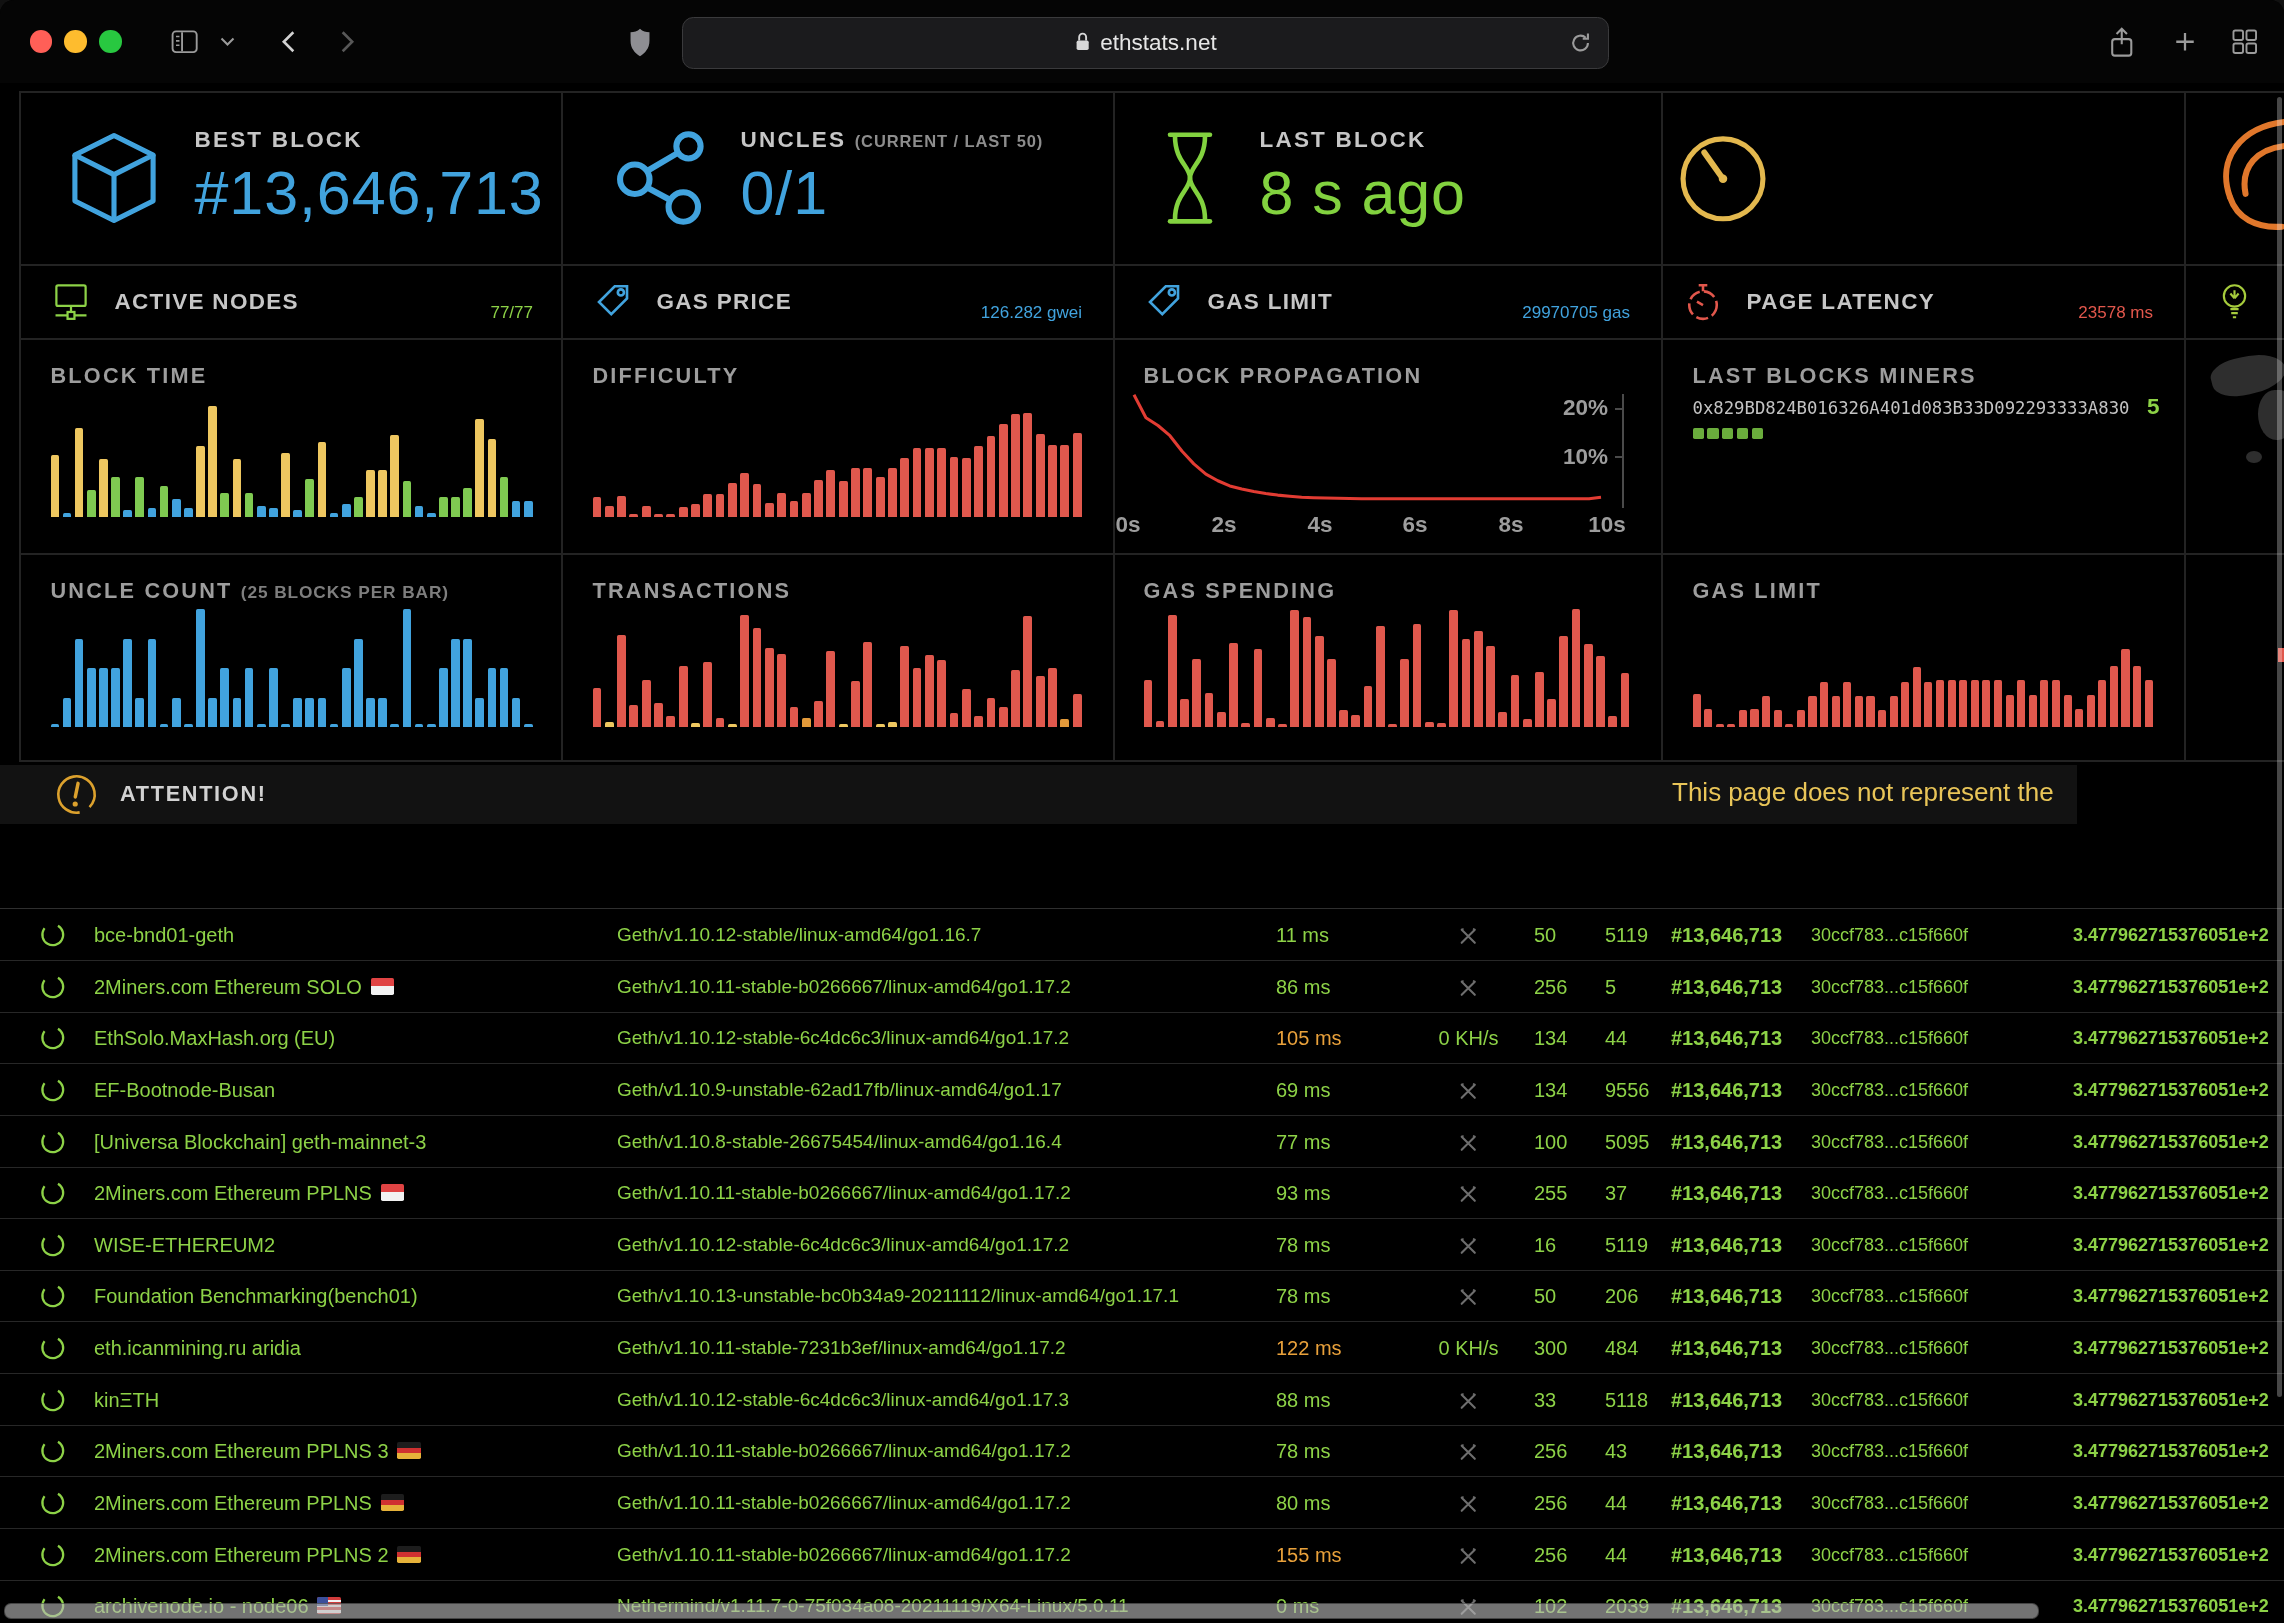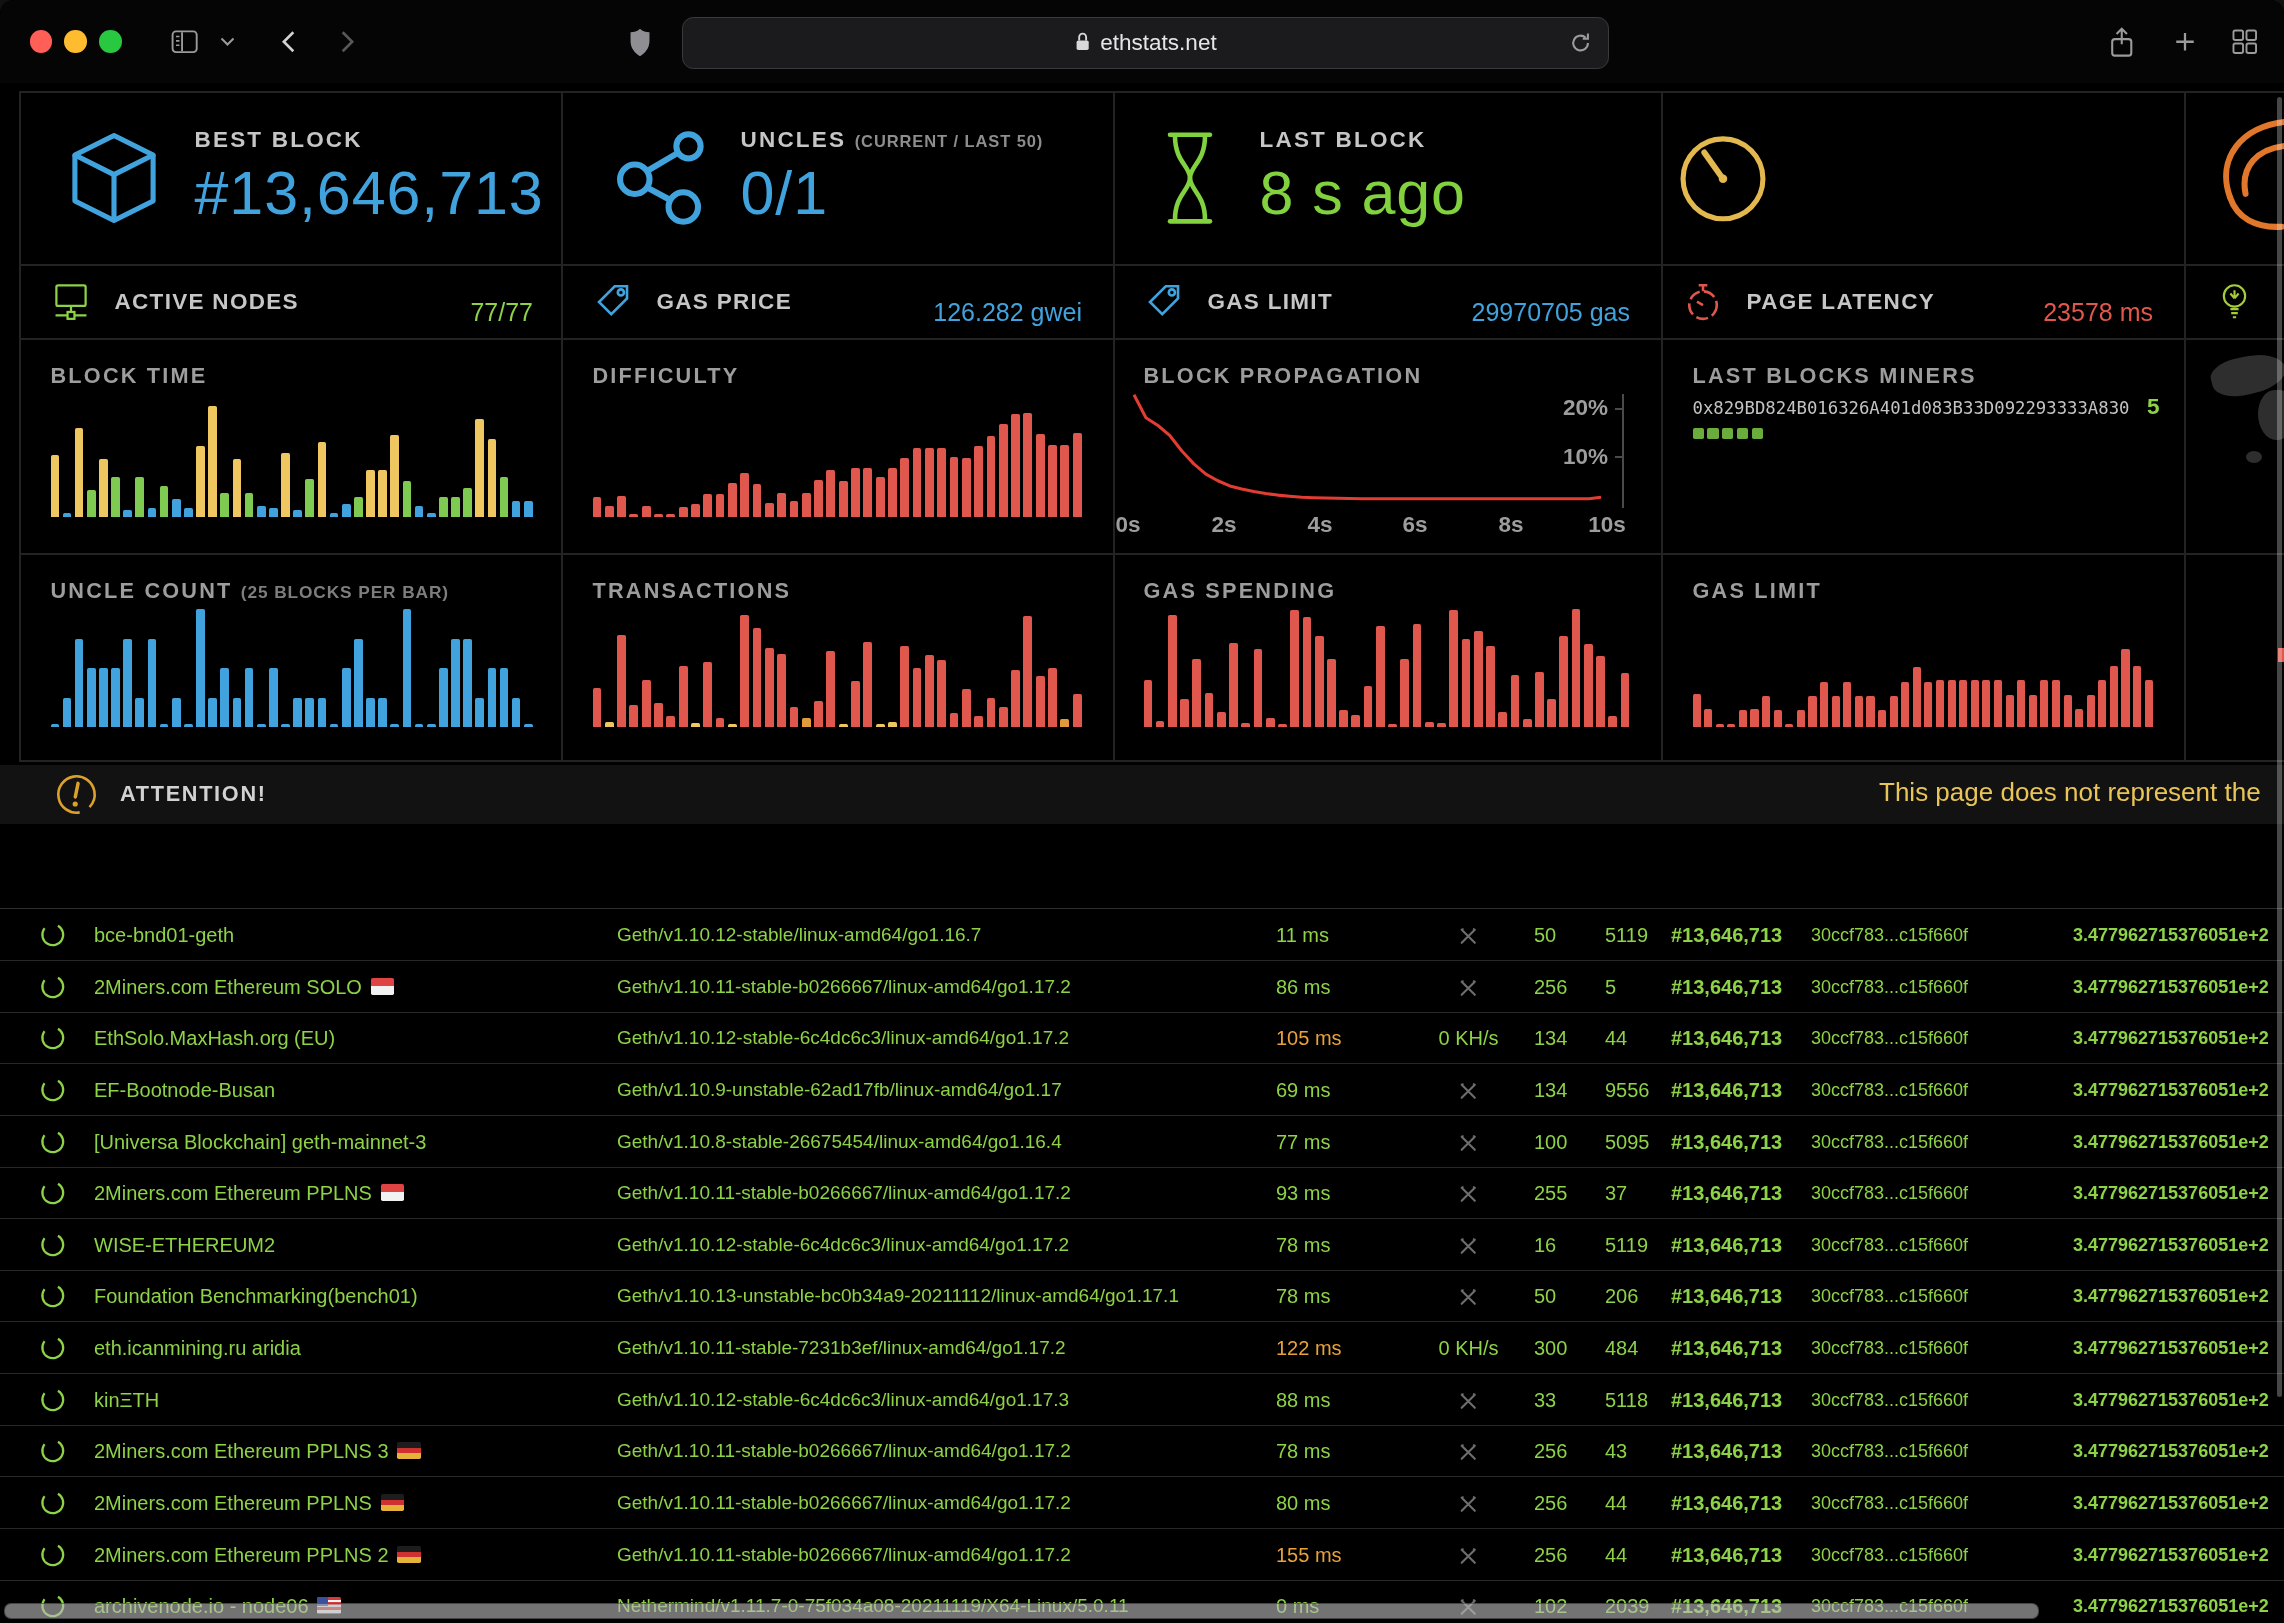--- a/index.html
+++ b/index.html
@@ -21,21 +21,21 @@
   
   .tile{position:absolute;top:91px;height:173px;display:flex;align-items:center;overflow:hidden;}
   .tile .ticon{flex:0 0 auto;margin-left:42px;}
   .tile .ttext{margin-left:29.5px;}
   .tile-label{font-size:22.5px;font-weight:bold;letter-spacing:2.2px;color:#c6c6c6;white-space:nowrap;}
   .tile-sub{font-size:16.5px;font-weight:bold;letter-spacing:0.9px;color:#8d8d8d;}
   .tile-value{font-size:61px;font-weight:300;letter-spacing:0.9px;margin-top:5.2px;white-space:nowrap;}
   
   .substat{position:absolute;top:266px;height:72px;display:flex;align-items:center;padding:0 29px;box-sizing:border-box;}
   .sub-label{font-size:22.5px;font-weight:bold;letter-spacing:1.3px;color:#c6c6c6;margin-left:22.5px;white-space:nowrap;}
-  .sub-value{font-size:25px;margin-left:auto;white-space:nowrap;margin-top:21px;}
+  .sub-value{font-size:17px;margin-left:auto;white-space:nowrap;margin-top:21px;}
   
   .panel{position:absolute;overflow:hidden;}
   .prow1{top:340px;height:213px;}
   .prow2{top:555px;height:205px;}
   .panel-title{position:absolute;top:22.5px;left:29.5px;font-size:21.7px;font-weight:bold;letter-spacing:2.2px;color:#9d9d9d;white-space:nowrap;}
   .panel-sub{font-size:17.3px;font-weight:bold;letter-spacing:0.9px;color:#7e7e7e;}
   .bars{position:absolute;display:flex;align-items:flex-end;gap:3.5px;}
   .prow1 .bars{left:29.5px;right:29.5px;top:66px;bottom:36px;}
   .prow2 .bars{left:29.5px;right:29.5px;top:54px;bottom:33px;}
   .cbar{flex:1;border-radius:1.7px 1.7px 0 0;min-height:2.6px;}
@@ -49,21 +49,21 @@
   
   #miners{position:absolute;left:29.5px;top:54px;right:22.5px;}
   .miner{margin-bottom:21px;}
   .maddr{display:flex;align-items:baseline;}
   .maddr .addr{font-family:"DejaVu Sans Mono",monospace;font-size:17.3px;color:#c3c3c3;letter-spacing:0px;}
   .maddr .mcount{margin-left:auto;font-size:22.5px;font-weight:bold;}
   .msquares{margin-top:6px;}
   .msquares i{display:inline-block;width:11.3px;height:11.3px;border-radius:1.7px;margin-right:3.5px;}
   .mapblob{position:absolute;background:#2e2e2e;}
   
-  #attention{position:absolute;top:765px;left:0;width:2284px;height:59px;background:#121212;}
+  #attention{position:absolute;top:765px;left:0;width:2077px;height:59px;background:#121212;}
   #attention .att-label{position:absolute;left:120px;top:15.6px;font-size:21.7px;font-weight:bold;letter-spacing:1.7px;color:#d2d2d2;}
   #attention .att-msg{position:absolute;right:23.4px;top:12px;font-size:26px;color:#e9c558;white-space:nowrap;}
   
   #thead{position:absolute;top:823px;left:0;width:2284px;height:85px;border-bottom:1.7px solid #2f2f2f;}
   #rows{position:absolute;top:910px;left:0;width:2284px;height:719px;}
   .trow{position:absolute;left:0;width:2284px;height:50px;border-bottom:1.7px solid #272727;}
   .cell{position:absolute;line-height:50px;font-size:20px;color:#8dd247;white-space:nowrap;}
   .c-status{left:38px;top:10.4px;line-height:0;}
   .c-name{left:94px;}
   .c-client{left:617px;font-size:19px;}

